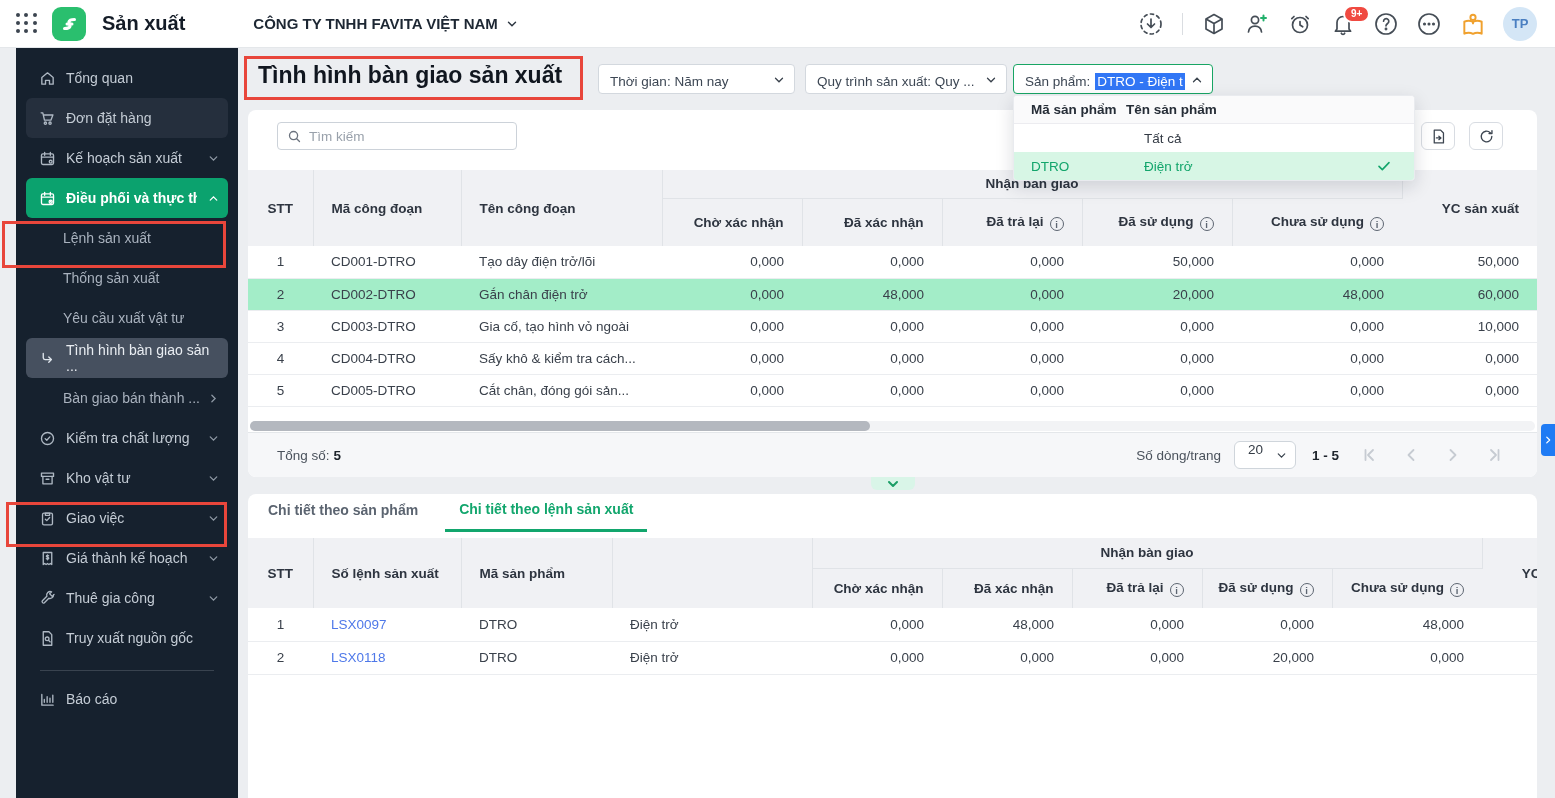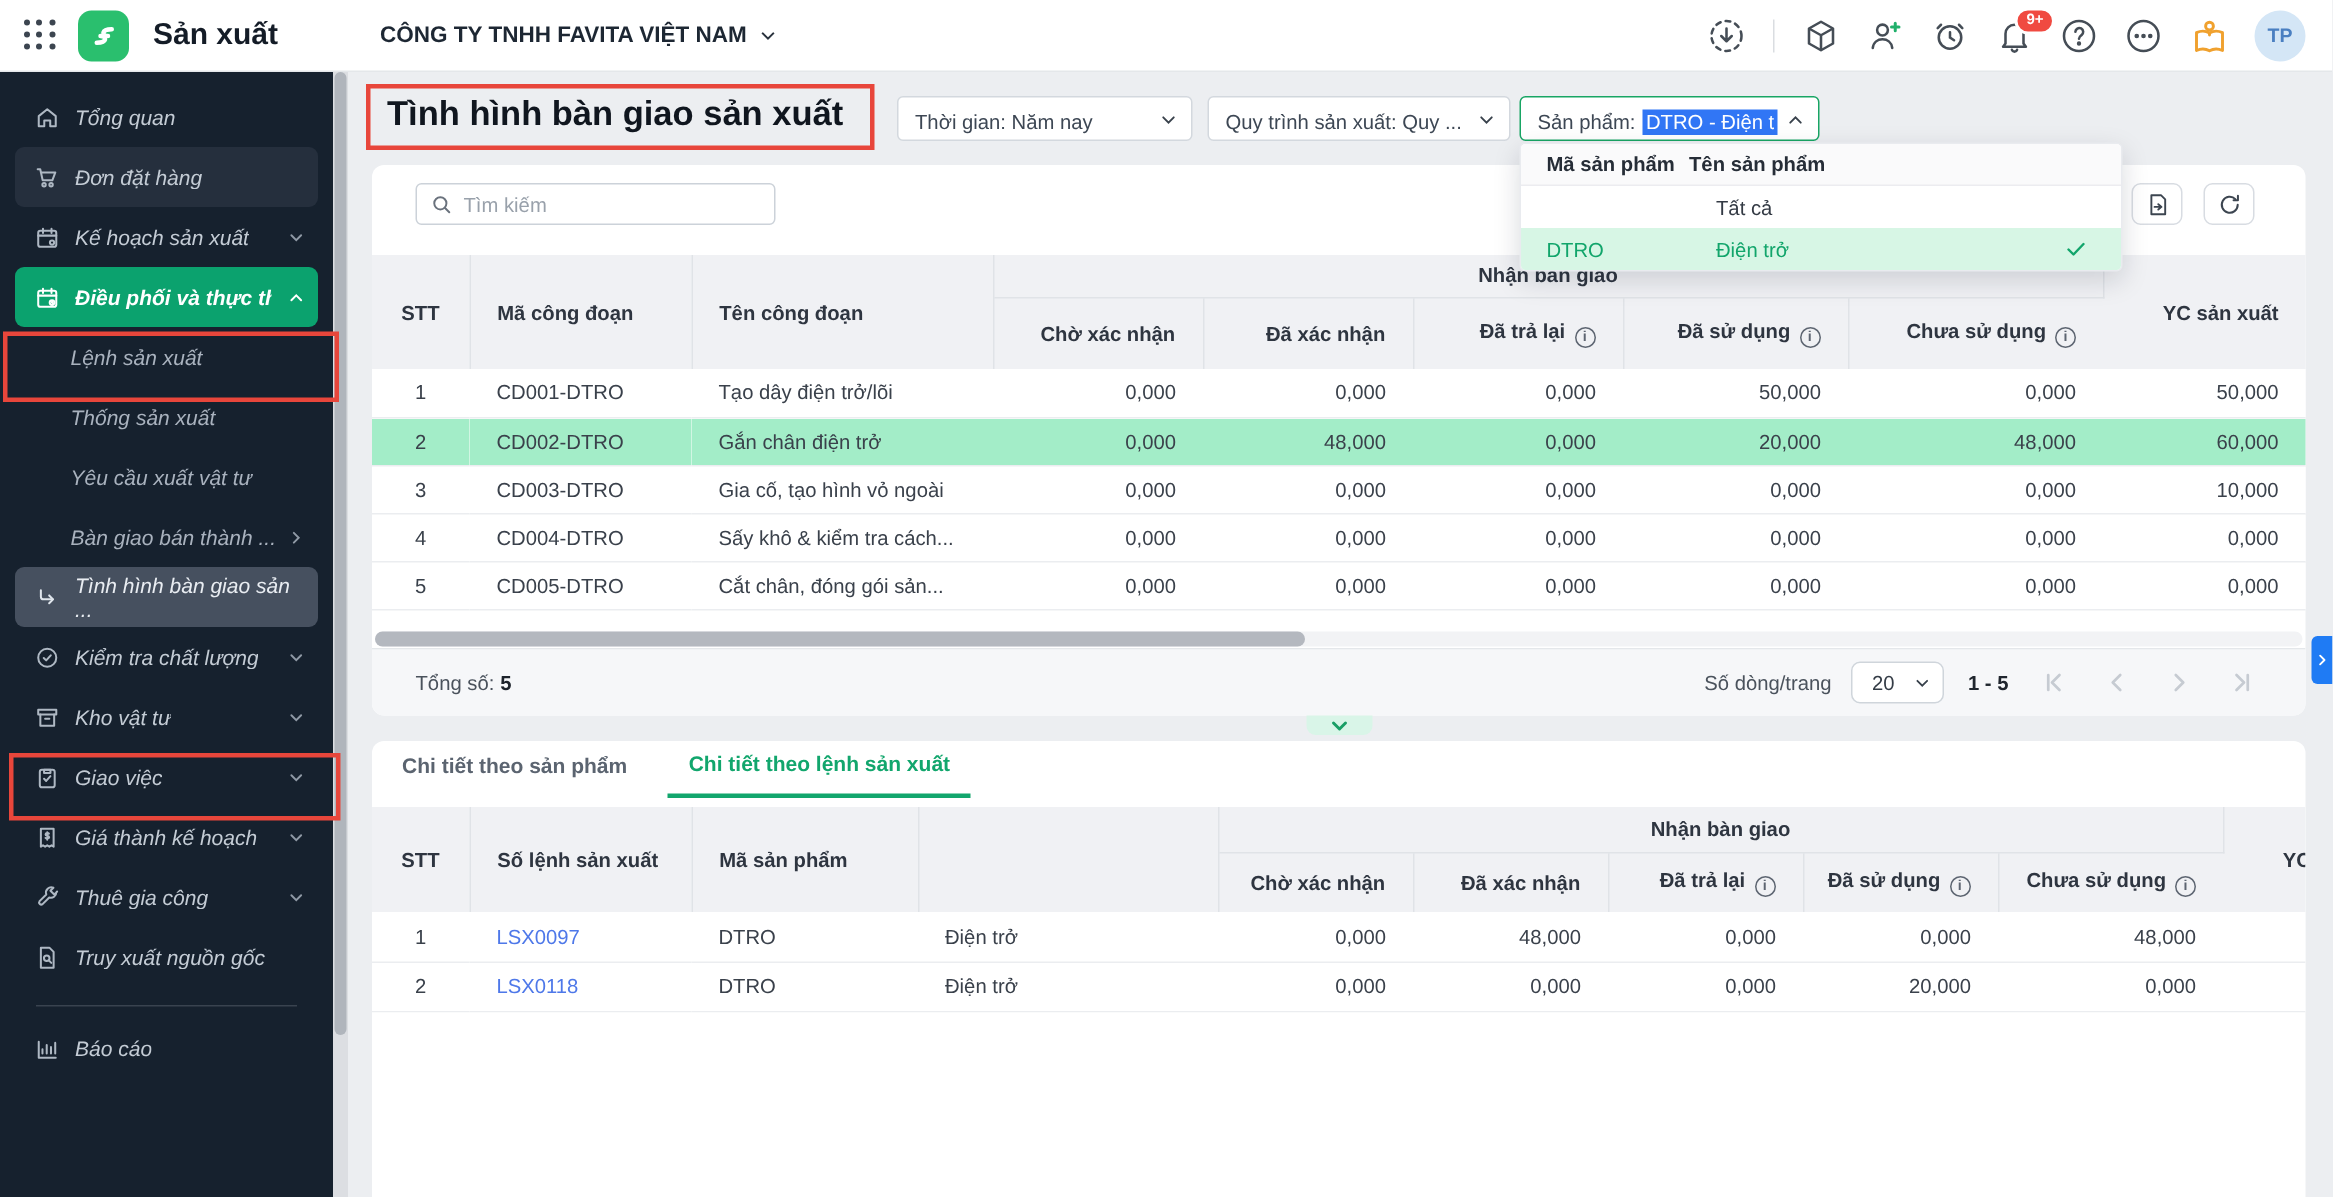--- a/index.html
+++ b/index.html
@@ -18,22 +18,22 @@
   .tb-right { margin-left:auto; display:flex; align-items:center; gap:19px; padding-right:18px; color:#454d56; }
   .tb-ic { width:24px; height:24px; position:relative; cursor:pointer; flex:none; }
   .tb-sep { width:1px; height:22px; background:#dadde1; }
   .badge { position:absolute; top:-7px; left:12px; background:#f04a41; color:#fff; font-size:10px; font-weight:700;
     padding:1px 6px; border-radius:9px; border:2px solid #fff; line-height:12px; }
   .avatar { width:34px; height:34px; border-radius:50%; background:#d4e6f6; color:#4a7fc1;
     display:flex; align-items:center; justify-content:center; font-size:13px; font-weight:700; cursor:pointer; }
   .lamp { color:#f0a12e; }
 
   
-  .sidebar { position:absolute; top:48px; left:0; width:222px; height:750px; background:#16212e;
-    padding-top:10px; z-index:20;font-style:italic; }
+  .sidebar { position:absolute; top:48px; left:16px; width:222px; height:750px; background:#16212e;
+    padding-top:10px; z-index:20; }
   .sb-item { height:40px; display:flex; align-items:center; gap:10px; margin:0 10px; padding:0 8px 0 13px;
     font-size:14px; font-weight:500; color:#c4ccd5; border-radius:6px; cursor:pointer; }
   .sb-item .sb-ic { width:17px; height:17px; flex:none; color:#aeb8c3; display:flex; }
   .sb-item .sb-label { white-space:nowrap; overflow:hidden; }
   .sb-item .sb-chev { margin-left:auto; display:flex; color:#8f99a5; }
   .sb-item.hl { background:#252f3d; }
   .sb-item.active-green { background:#0ba26e; color:#fff; font-weight:600; }
   .sb-item.active-green .sb-ic, .sb-item.active-green .sb-chev { color:#fff; }
   .sb-sub { height:40px; display:flex; align-items:center; margin:0 10px; padding:0 8px 0 37px;
     font-size:14px; color:#a9b2be; border-radius:6px; cursor:pointer; }
@@ -96,21 +96,21 @@
   .hscroll { position:absolute; left:2px; top:311px; width:1285px; height:10px; background:#f2f3f5; border-radius:5px; }
   .hthumb { position:absolute; left:0; top:0; width:620px; height:10px; background:#b4b8bf; border-radius:5px; cursor:pointer; }
 
   .t-footer { position:absolute; left:0; top:322px; width:1289px; height:45px; background:#f6f7f9;
     border-top:1px solid #e4e7ea; border-radius:0 0 8px 8px; display:flex; align-items:center; font-size:13.5px; color:#4a525c; }
   .tf-total { padding-left:29px; }
   .tf-total b { color:#1d232b; margin-left:4px; }
   .tf-right { margin-left:auto; display:flex; align-items:center; padding-right:34px; gap:0; }
   .pp-label { margin-right:13px; }
   .pp-select { width:62px; height:28px; border:1px solid #cfd5db; border-radius:6px; background:#fff; position:relative;
-    display:flex; align-items:center; padding-left:13px; font-size:13.5px; color:#343c46; cursor:pointer; }
+    display:flex; align-items:flex-start; padding-left:13px; font-size:13.5px; color:#343c46; cursor:pointer; }
   .pp-select .f-chev { position:absolute; right:7px; top:7px; color:#39424c; }
   .tf-range { font-weight:700; color:#20262e; margin:0 22px 0 16px; }
   .pg-btn { width:16px; height:16px; color:#c6cbd2; margin-left:26px; display:flex; cursor:default; }
 
   .collapse-pill { position:absolute; left:639px; top:429px; width:44px; height:13px; background:#d9f5e8;
     border-radius:0 0 6px 6px; display:flex; align-items:center; justify-content:center; cursor:pointer; z-index:5; }
 
   
   .card2 { position:absolute; left:16px; top:446px; width:1289px; height:304px; background:#fff; border-radius:8px 8px 0 0; overflow:hidden; }
   .tabs { position:absolute; left:0; top:0; height:32px; display:flex; align-items:center; padding-left:20px; }
@@ -278,36 +278,36 @@
   </div>
   <div class="sb-sub">
     <span>Lệnh sản xuất</span>
   </div>
   <div class="sb-sub">
     <span>Thống sản xuất</span>
   </div>
   <div class="sb-sub">
     <span>Yêu cầu xuất vật tư</span>
   </div>
+  <div class="sb-sub active-sub">
+    <span class="sb-ic">
+      <svg width="17" height="17" viewBox="0 0 24 24" fill="none" stroke="currentColor" stroke-width="1.9" stroke-linecap="round" stroke-linejoin="round">
+          <path d="M6 5v6a2.5 2.5 0 002.5 2.5H17"></path>
+          <path d="M13.8 9.8 17.5 13.5 13.8 17.2"></path>
+        </svg>
+    </span>
+    <span>Tình hình bàn giao sản ...</span>
+  </div>
   <div class="sb-sub">
     <span>Bàn giao bán thành ...</span>
     <span class="sb-chev">
       <svg width="13" height="13" viewBox="0 0 24 24" fill="none" stroke="currentColor" stroke-width="2.4" stroke-linecap="round">
           <path d="M9 6l6 6-6 6"></path>
         </svg>
     </span>
-  </div>
-  <div class="sb-sub active-sub">
-    <span class="sb-ic">
-      <svg width="17" height="17" viewBox="0 0 24 24" fill="none" stroke="currentColor" stroke-width="1.9" stroke-linecap="round" stroke-linejoin="round">
-          <path d="M6 5v6a2.5 2.5 0 002.5 2.5H17"></path>
-          <path d="M13.8 9.8 17.5 13.5 13.8 17.2"></path>
-        </svg>
-    </span>
-    <span>Tình hình bàn giao sản ...</span>
   </div>
   <div class="sb-item">
     <span class="sb-ic">
       <svg width="17" height="17" viewBox="0 0 24 24" fill="none" stroke="currentColor" stroke-width="1.9" stroke-linecap="round" stroke-linejoin="round">
           <circle cx="12" cy="12" r="8.5"></circle>
           <path d="M8.7 12.2l2.3 2.3 4.3-4.8"></path>
         </svg>
     </span>
     <span class="sb-label">Kiểm tra chất lượng</span>
     <span class="sb-chev">

